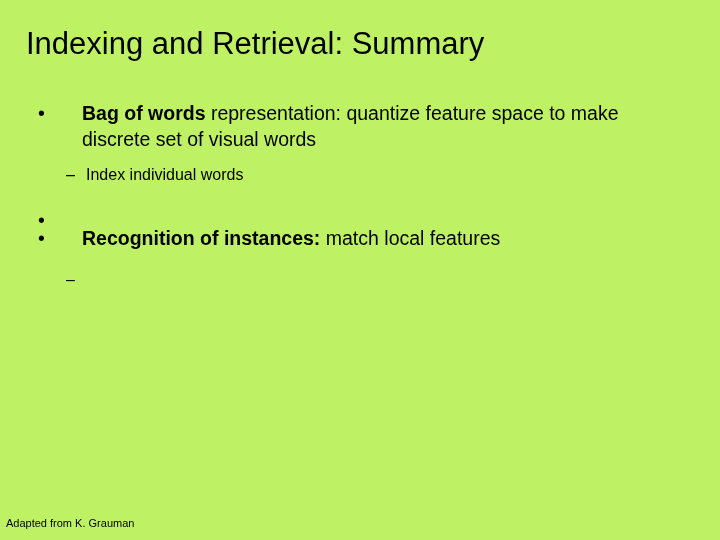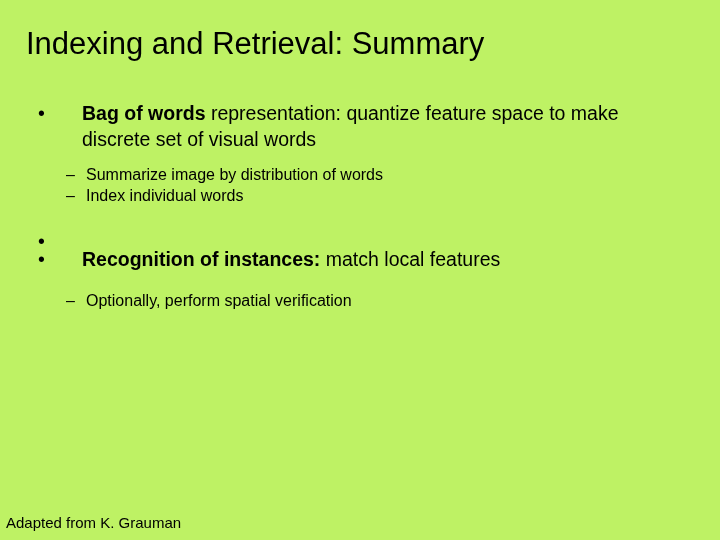--- a/index.html
+++ b/index.html
@@ -86,21 +86,21 @@
 
   .gap-sm { height: 12px; }
   .gap-md { height: 18px; }
   .gap-lg { height: 22px; }
 
   
   .footer {
     position: absolute;
     left: 6px;
     top: 517px;
-    font-size: 15px;
+    font-size: 11px;
     line-height: 12px;
     color: #000000;
   }
 </style>
 </head>
 <body>
 
 <div class="slide">
 
   <div class="slide-title">Indexing and Retrieval: Summary</div>
@@ -109,21 +109,20 @@
 
     <div class="bullet-l1">
       <span class="marker">•</span>
       <span class="text"><span class="b">Bag of words</span><span> representation: quantize feature space to make discrete set of visual words</span></span>
     </div>
 
     <div class="gap-sm"></div>
 
     <div class="bullet-l2">
       <span class="marker">–</span>
-      <span>Summarize image by distribution of words</span>
     </div>
 
     <div class="bullet-l2">
       <span class="marker">–</span>
       <span>Index individual words</span>
     </div>
 
     <div class="gap-lg"></div>
 
     <div class="bullet-l1">
@@ -134,20 +133,19 @@
 
     <div class="bullet-l1">
       <span class="marker">•</span>
       <span class="text"><span class="b">Recognition of instances:</span><span> match local features</span></span>
     </div>
 
     <div class="gap-md"></div>
 
     <div class="bullet-l2">
       <span class="marker">–</span>
-      <span>Optionally, perform spatial verification</span>
     </div>
 
   </div>
 
   <div class="footer">Adapted from K. Grauman</div>
 
 </div>
 
 </body></html>

